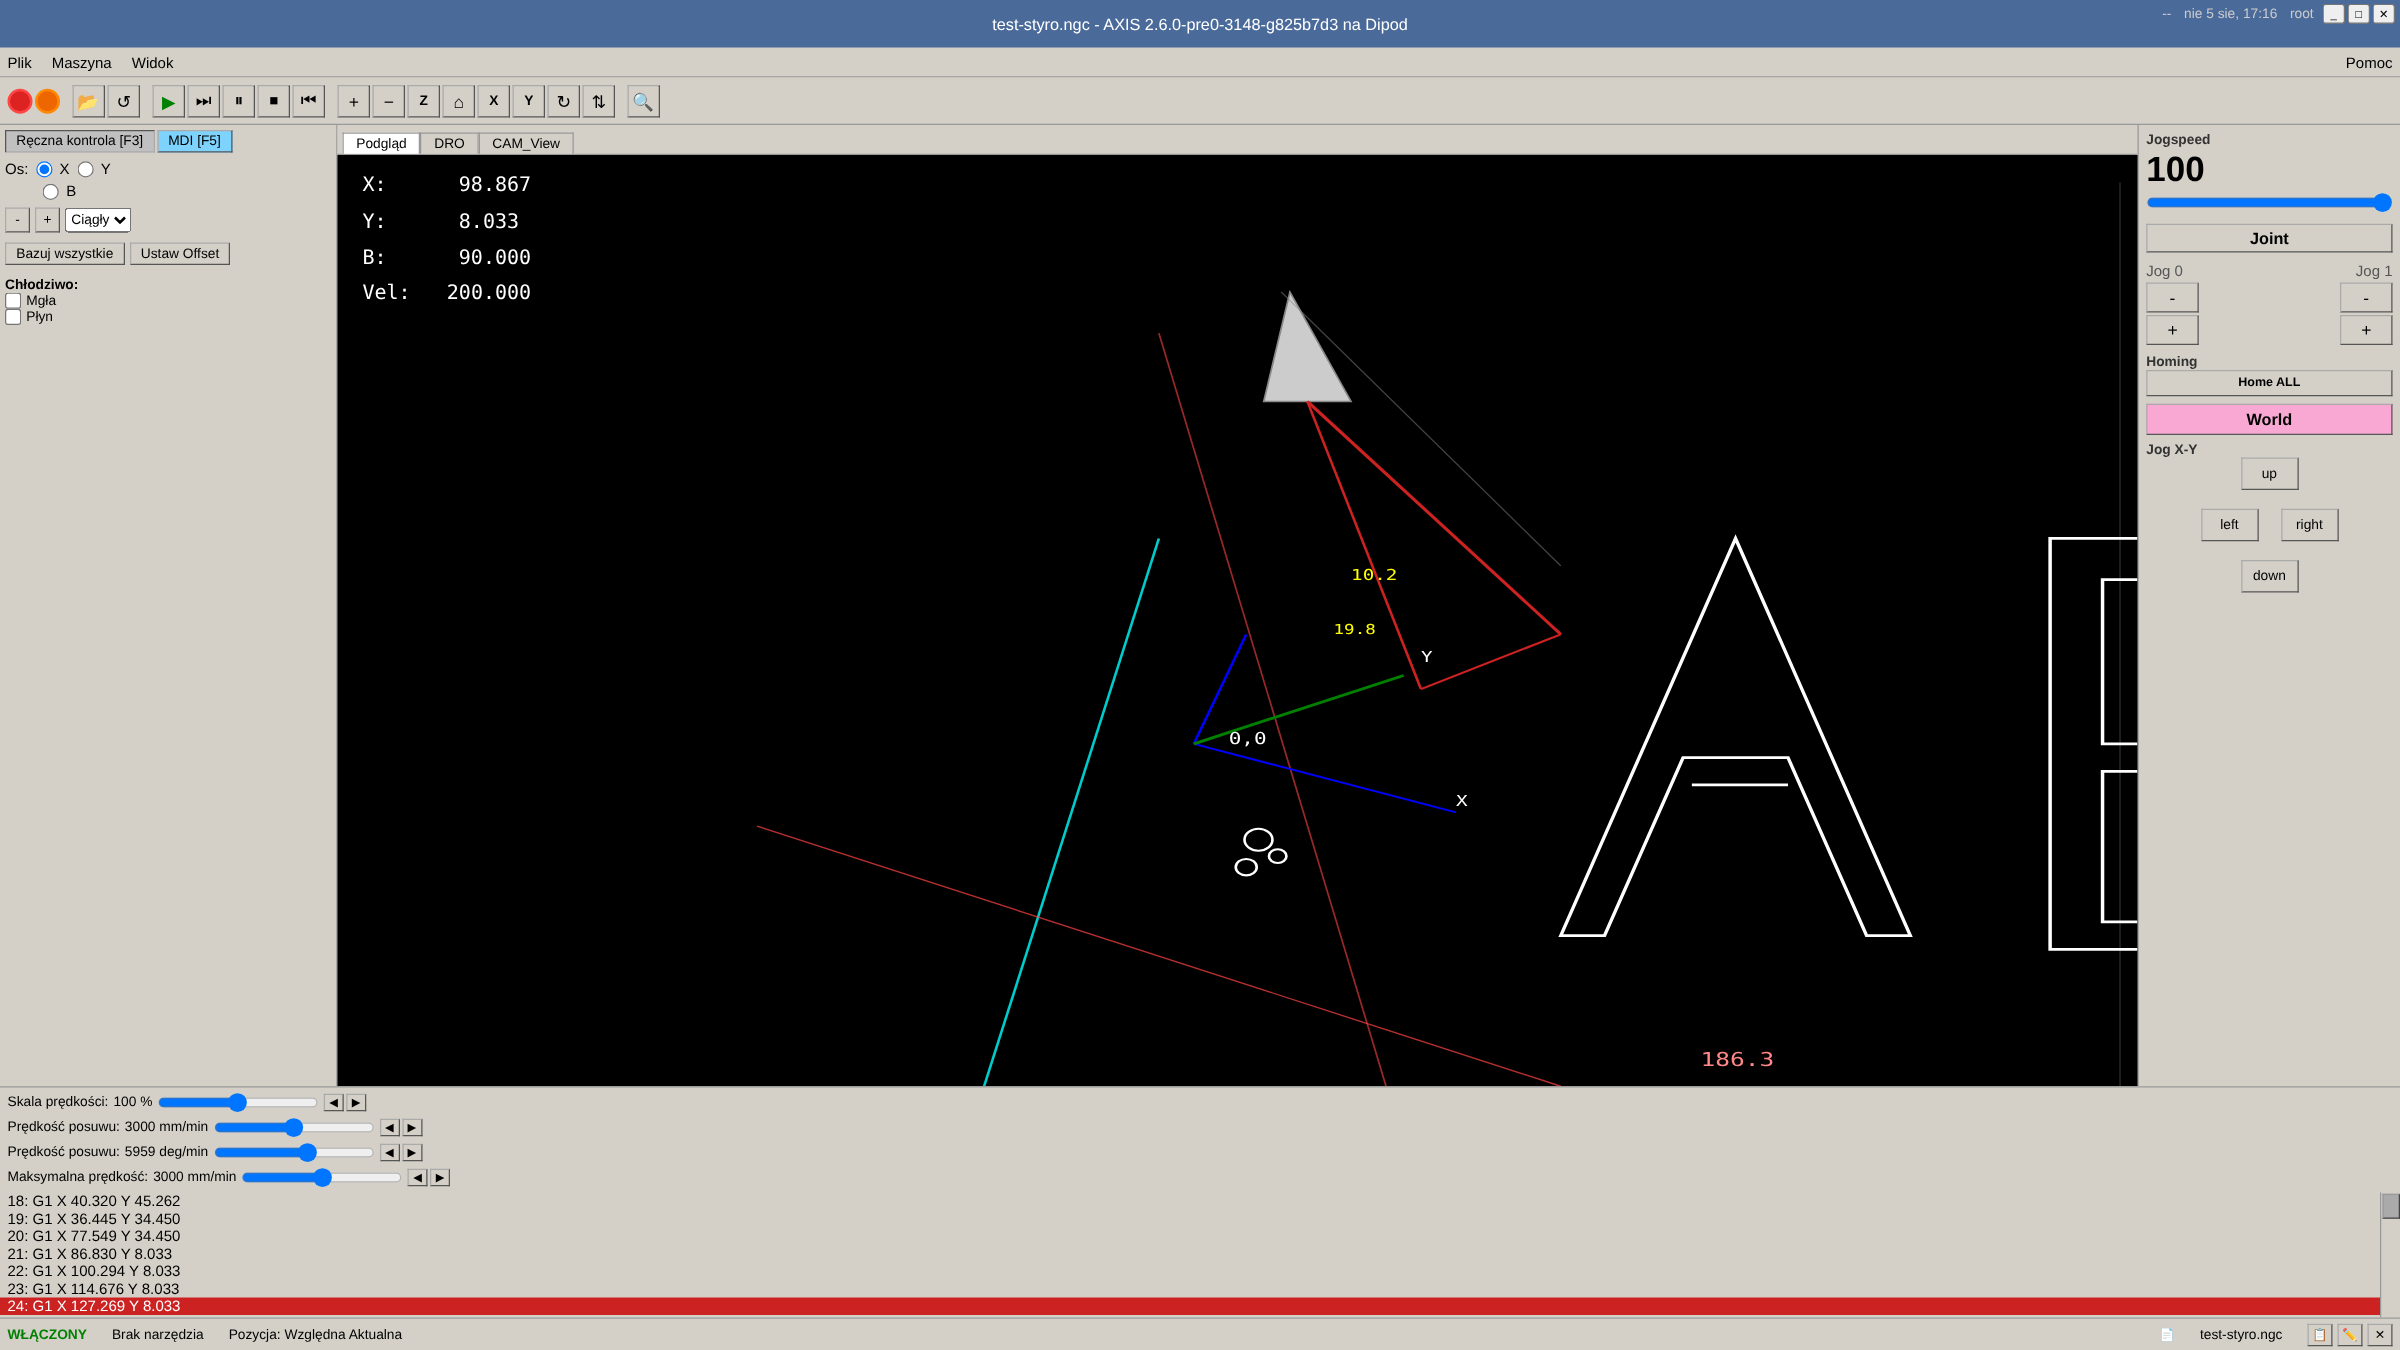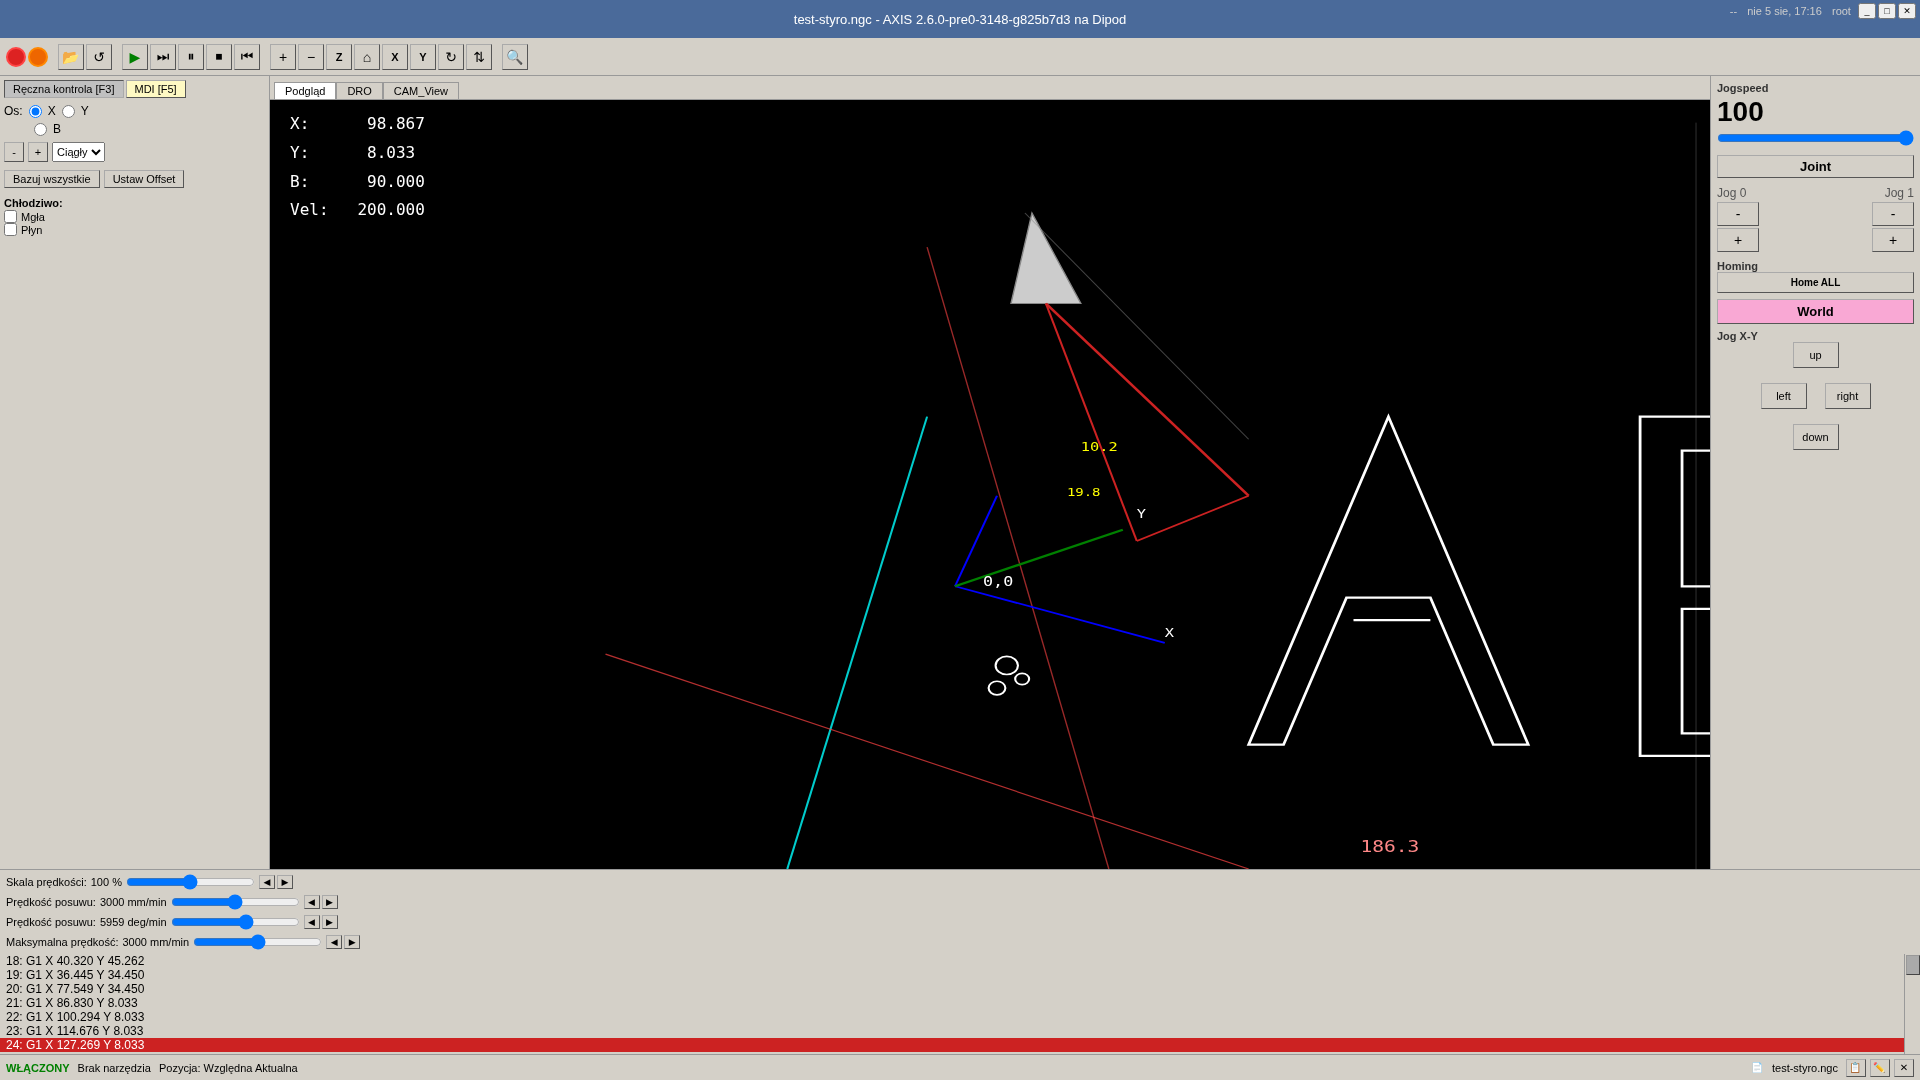--- a/index.html
+++ b/index.html
@@ -12,21 +12,21 @@
     .title-bar { height: 38px; background: #4a6a9a; display: flex; align-items: center; justify-content: center; color: white; font-size: 13px; font-weight: normal; position: relative; }
     .menu-bar { height: 24px; background: #d4d0c8; display: flex; align-items: center; padding: 0 6px; gap: 16px; border-bottom: 1px solid #999; }
     .menu-bar span { cursor: pointer; font-size: 12px; }
     .toolbar { height: 38px; background: #d4d0c8; border-bottom: 1px solid #999; display: flex; align-items: center; padding: 2px 6px; gap: 2px; }
 
     .content-area { display: flex; flex: 1; overflow: hidden; }
 
     
     .left-panel { width: 270px; background: #d4d0c8; border-right: 1px solid #999; display: flex; flex-direction: column; padding: 4px; }
     .tab-row { display: flex; gap: 2px; margin-bottom: 4px; }
-    .tab-btn { padding: 2px 8px; background: #fef9c3; border: 1px outset #aaa; cursor: pointer; font-size: 11px; }
+    .tab-btn { padding: 2px 8px; background: #7dd3fc; border: 1px outset #aaa; cursor: pointer; font-size: 11px; }
     .tab-btn.active { background: #c0c0c0; border: 1px inset #aaa; }
 
     .axis-row { display: flex; align-items: center; gap: 6px; padding: 2px 0; }
 
     .jog-controls { display: flex; align-items: center; gap: 4px; margin: 4px 0; }
     .jog-btn { width: 20px; height: 20px; background: #d4d0c8; border: 1px outset #aaa; cursor: pointer; font-size: 11px; display: flex; align-items: center; justify-content: center; }
     .jog-select { height: 20px; font-size: 11px; }
 
     .btn-row { display: flex; gap: 4px; margin: 4px 0; }
     .ctrl-btn { padding: 2px 8px; background: #d4d0c8; border: 1px outset #aaa; cursor: pointer; font-size: 11px; }
@@ -65,21 +65,21 @@
     .bottom-area { display: flex; flex-direction: column; }
 
     .speed-rows { background: #d4d0c8; border-top: 1px solid #999; padding: 2px 6px; }
     .speed-row { display: flex; align-items: center; height: 20px; gap: 4px; font-size: 11px; }
     .speed-slider { flex: 0 0 60px; height: 12px; }
     .speed-arrows { display: flex; gap: 2px; }
     .speed-arrow { width: 16px; height: 14px; background: #d4d0c8; border: 1px outset #aaa; font-size: 9px; display: flex; align-items: center; justify-content: center; cursor: pointer; }
     .gcode-row { padding: 0 6px; height: 14px; line-height: 14px; white-space: nowrap; }
     .gcode-row.highlight { background: #cc2222; color: white; }
 
-    .bottom-status { height: 26px; background: #d4d0c8; border-top: 1px solid #999; display: flex; align-items: center; padding: 0 6px; gap: 8px; font-size: 11px; }
+    .bottom-status { height: 26px; background: #d4d0c8; border-top: 1px solid #999; display: flex; align-items: center; padding: 0 6px; gap: 20px; font-size: 11px; }
     .status-green { color: green; font-weight: bold; }
     .tb-circle-red { width: 20px; height: 20px; background: #dd2222; border-radius: 50%; border: 2px solid #ff4444; }
     .tb-circle-orange { width: 20px; height: 20px; background: #ee6600; border-radius: 50%; border: 2px solid #ff8800; }
 
     .winctrl-btns { position: absolute; top: 3px; right: 0; display: flex; align-items: center; gap: 2px; padding-right: 4px; font-size: 11px; color: #ccc; }
 
     
     svg.main-canvas { width: 100%; height: 100%; }
 
     .gcode-container { display: flex; height: 100px; }
@@ -98,20 +98,27 @@
       <span>nie 5 sie, 17:16</span>
       &nbsp;&nbsp;
       <span>root</span>
       &nbsp;
       <button style="width:18px;height:16px;font-size:9px;cursor:pointer;">_</button>
       <button style="width:18px;height:16px;font-size:9px;cursor:pointer;">□</button>
       <button style="width:18px;height:16px;font-size:9px;cursor:pointer;">✕</button>
     </div>
   </div>
 
+  <div class="menu-bar">
+    <span>Plik</span>
+    <span>Maszyna</span>
+    <span>Widok</span>
+    <span style="flex:1"></span>
+    <span>Pomoc</span>
+  </div>
 
   <div class="toolbar">
     <div class="tb-circle-red"></div>
     <div class="tb-circle-orange"></div>
     <div class="tb-sep"></div>
     <div class="tb-btn">📂</div>
     <div class="tb-btn">↺</div>
     <div class="tb-sep"></div>
     <div class="tb-btn" style="color:green;">▶</div>
     <div class="tb-btn">⏭</div>

